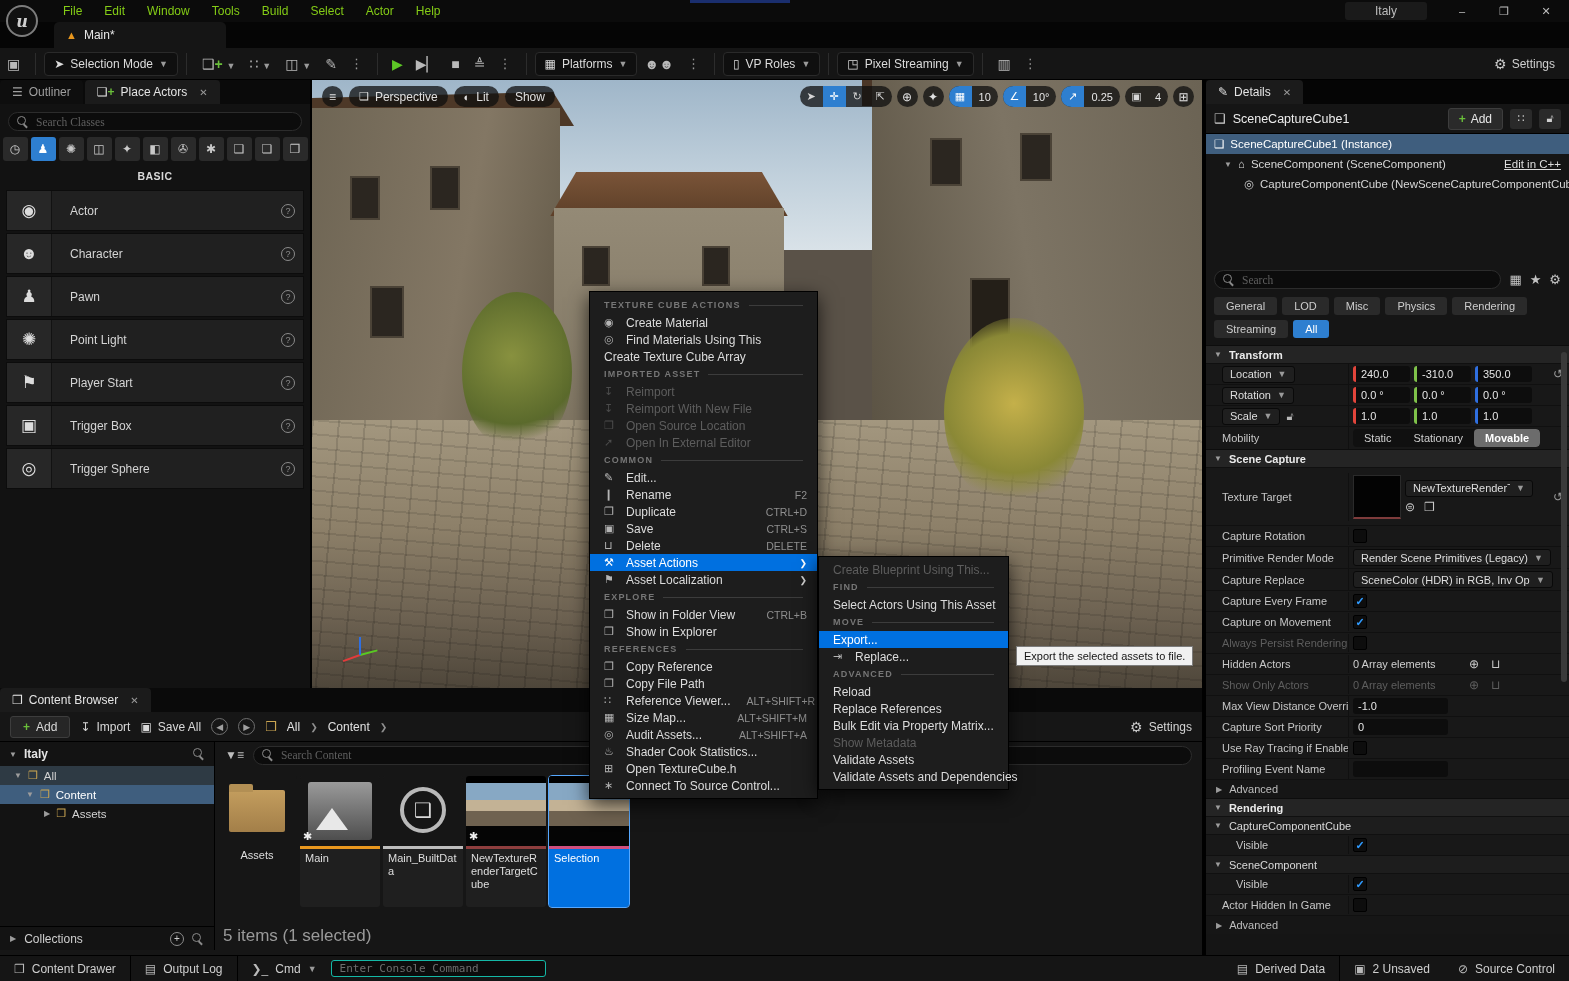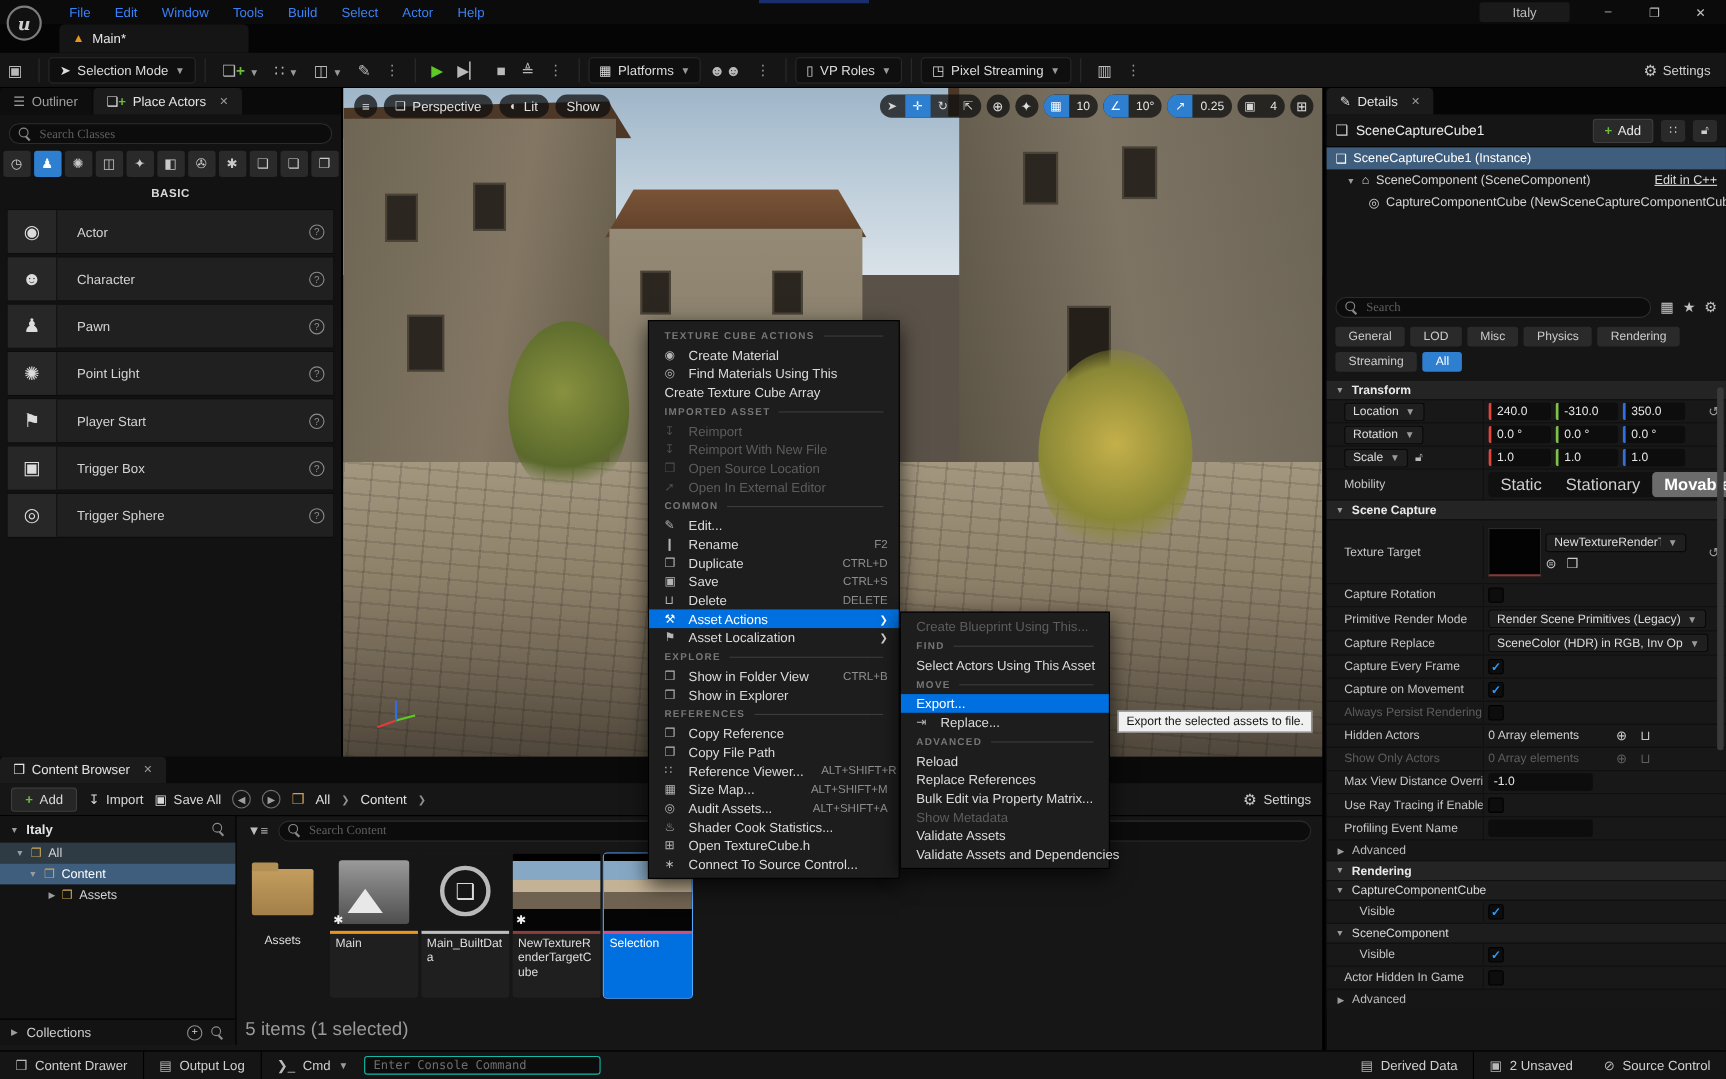--- a/index.html
+++ b/index.html
@@ -3,21 +3,21 @@
 <meta charset="utf-8">
 <style>
 *{box-sizing:border-box;margin:0;padding:0;-webkit-user-select:none;user-select:none}
 html,body{width:1569px;height:981px;overflow:hidden;background:#000;font-family:"Liberation Sans",sans-serif;font-size:12px;color:#c8c8c8}
 input{font-family:Liberation Serif, serif;outline:none}
 
 
 #menubar{position:absolute;left:0;top:0;width:1569px;height:22px;background:#0b0b0b;display:flex;align-items:center;z-index:30}
 #logo{position:absolute;left:6px;top:5px;width:32px;height:32px;border-radius:50%;background:#111;border:2px solid #7d7d7d;color:#cfcfcf;display:flex;align-items:center;justify-content:center;font-family:"DejaVu Serif",serif;font-style:italic;font-weight:bold;font-size:16px;z-index:40}
 #menu-items{display:flex;margin-left:52px}
-.menu-item{padding:3px 11px;color:#3b82f6;cursor:default}
+.menu-item{padding:3px 11px;color:#84cc16;cursor:default}
 #menubar-right{position:absolute;right:8px;top:0;height:22px;display:flex;align-items:center;gap:26px}
 #project-pill{background:#1a1a1a;border-radius:3px;padding:2px 30px;color:#bdbdbd}
 .winbtn{color:#bdbdbd;font-size:11px;width:18px;text-align:center}
 
 
 #tabrow{position:absolute;left:0;top:22px;width:1569px;height:26px;background:#050505}
 #level-tab{position:absolute;left:54px;top:0;width:172px;height:26px;background:#151515;border-radius:5px 5px 0 0;display:flex;align-items:center;gap:7px;padding:0 12px;color:#e8e8e8}
 #level-tab .lvl-icon{color:#e8971e;font-size:11px}
 
 
@@ -114,21 +114,21 @@
 .prow .plabel.indent{padding-left:30px}
 .prow .pval{flex:1;display:flex;align-items:center;gap:4px;padding:2px 6px 2px 4px;border-left:1px solid #101010}
 .prow.dis .plabel{color:#5e5e5e}
 .numbox{background:#0d0d0d;border-radius:3px;height:16px;display:flex;align-items:center;padding:0 5px;color:#e6e6e6;font-size:11px;border-left:3px solid #555}
 .numbox.w57{width:57px}.numbox.w95{width:95px}
 .bx{border-left-color:#e2453b}.by{border-left-color:#7fc24a}.bz{border-left-color:#2f6fe0}
 .reset{margin-left:auto;color:#9a9a9a;font-size:12px;cursor:pointer}
 .ddrop{background:#1f1f1f;border:1px solid #090909;border-radius:3px;height:17px;display:flex;align-items:center;gap:6px;padding:0 7px;color:#dfdfdf;font-size:11px;cursor:pointer}
 .lockic{color:#b9b9b9;font-size:11px;margin-left:6px}
 .mobility{display:flex;background:#101010;border-radius:4px;overflow:hidden}
-.mob{padding:3px 11px;color:#cfcfcf;font-size:15px;cursor:pointer}
+.mob{padding:3px 11px;color:#cfcfcf;font-size:11px;cursor:pointer}
 .mob.active{background:#6c6c6c;color:#fff;font-weight:bold;border-radius:4px}
 .cbox{width:14px;height:14px;background:#0d0d0d;border:1px solid #000;border-radius:2px;display:flex;align-items:center;justify-content:center;color:transparent;font-size:11px;cursor:pointer}
 .cbox.checked{color:#2f9bff;font-weight:bold}
 .arrtext{color:#cfcfcf;font-size:11px;width:108px}
 .dis .arrtext{color:#5e5e5e}
 .arrbtn{color:#c9c9c9;font-size:12px;margin:0 4px;cursor:pointer}
 .dis .arrbtn{color:#5e5e5e}
 .thumb-tt{width:48px;height:44px;background:#030303;border:1px solid #2a2a2a;border-bottom:2px solid #7e3b3b}
 .tt-col{display:flex;flex-direction:column;gap:3px}
 .advrow{height:19px;display:flex;align-items:center;gap:7px;padding:0 10px;color:#bdbdbd;font-size:11px;border-top:1px solid #101010;background:#161616}
@@ -652,20 +652,26 @@
       <span class="arrbtn">⊔</span>
     </span>
   </div>
   <div class="prow">
     <span class="plabel">Max View Distance Override</span>
     <span class="pval">
         <span class="numbox w95" style="border-left-width:0">-1.0</span>
       </span>
   </div>
   <div class="prow">
+    <span class="plabel">Capture Sort Priority</span>
+    <span class="pval">
+        <span class="numbox w95" style="border-left-width:0">0</span>
+      </span>
+  </div>
+  <div class="prow">
     <span class="plabel">Use Ray Tracing if Enabled</span>
     <span class="pval">
         <span class="cbox">✓</span>
       </span>
   </div>
   <div class="prow">
     <span class="plabel">Profiling Event Name</span>
     <span class="pval">
         <span class="numbox w95" style="border-left-width:0"></span>
       </span>

